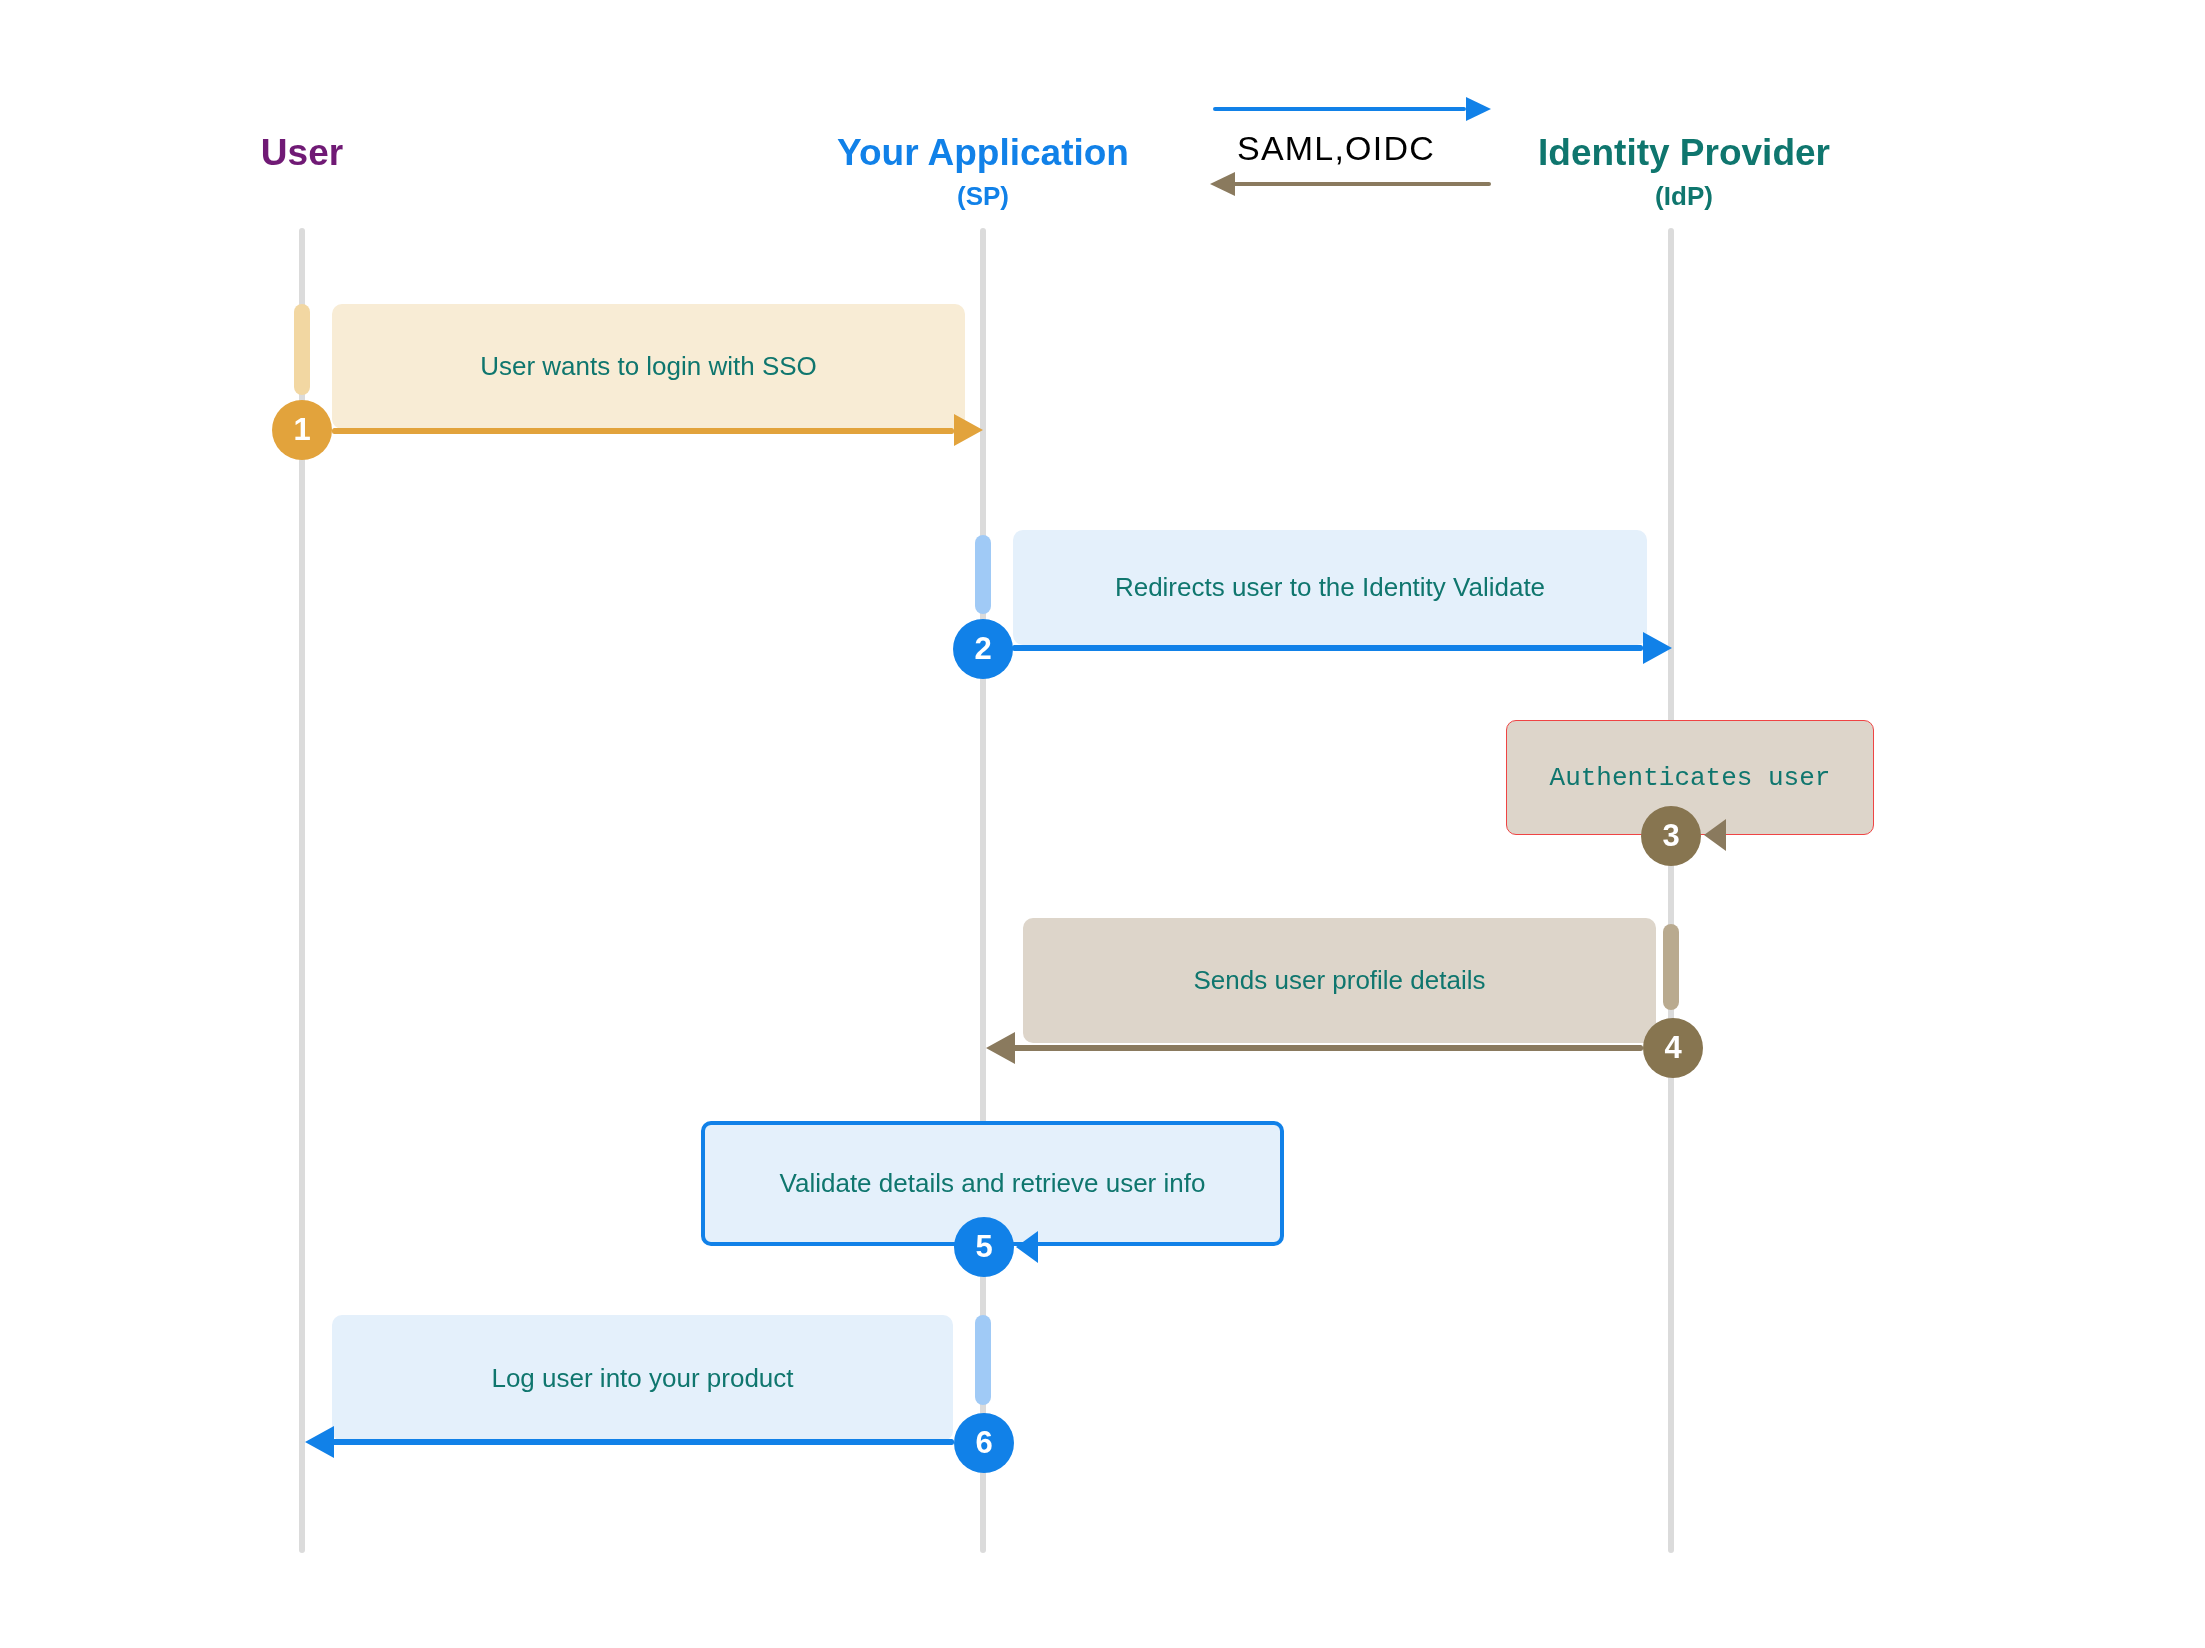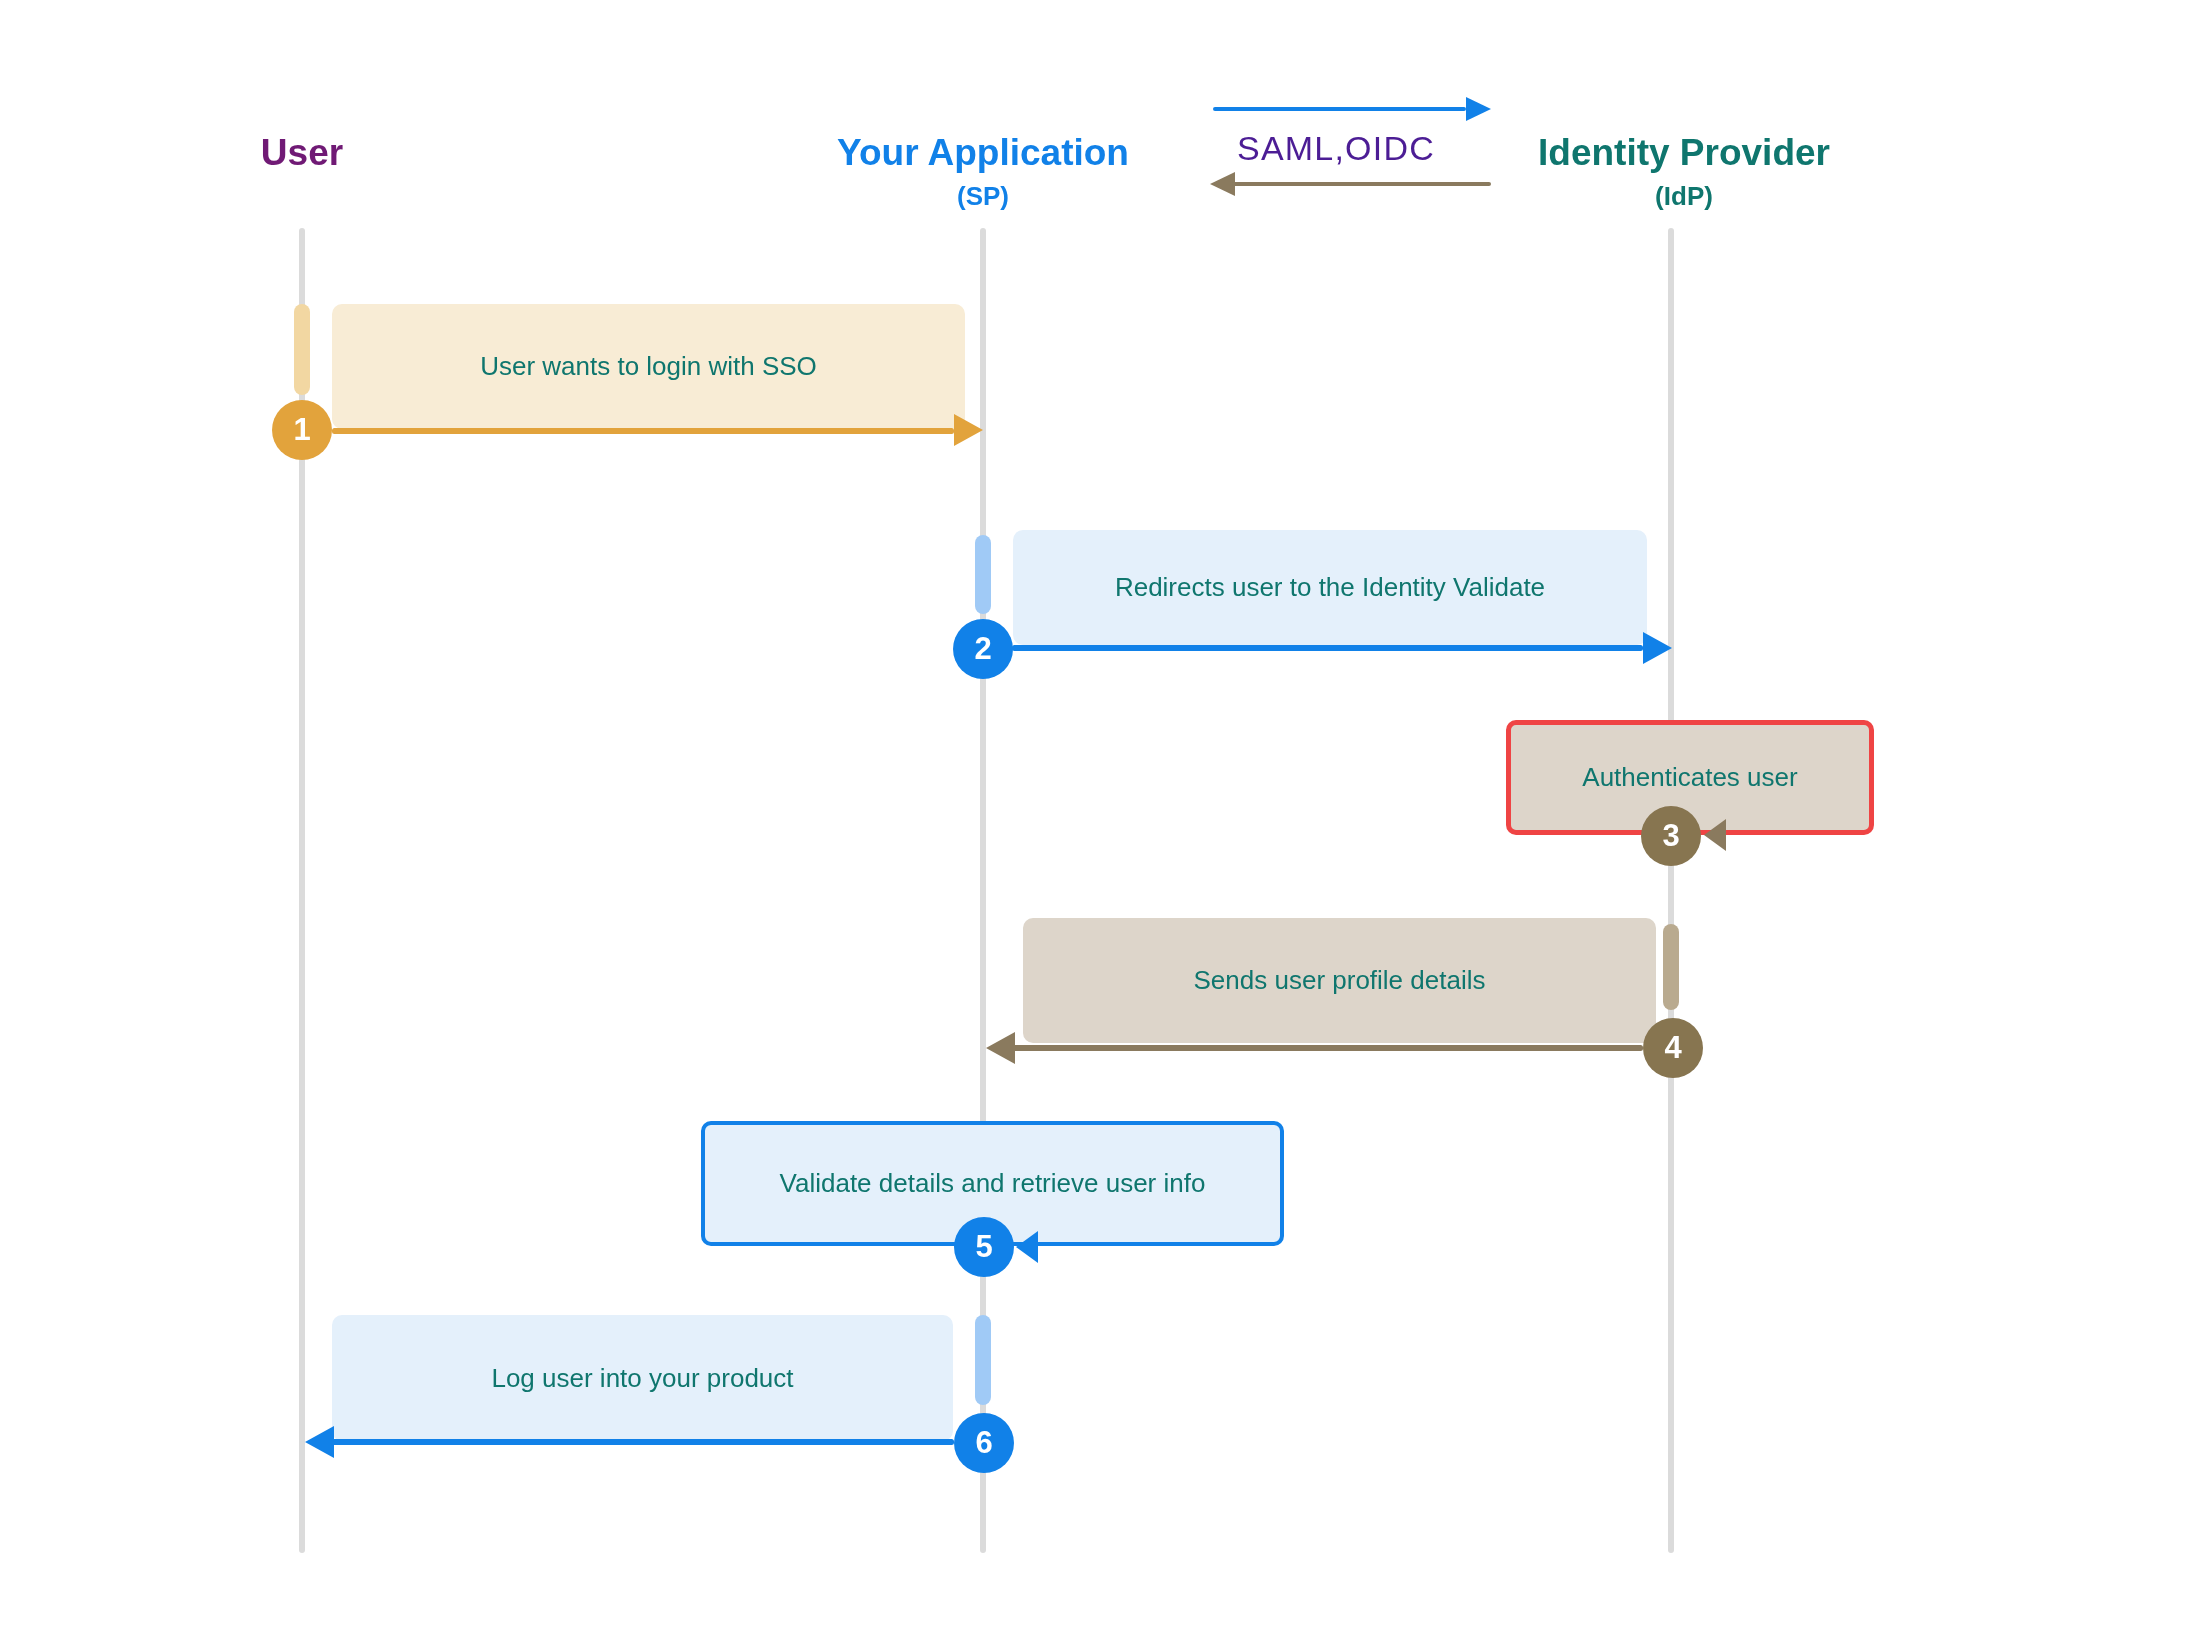--- a/index.html
+++ b/index.html
@@ -33,21 +33,21 @@
     font-size: 26px;
     font-weight: bold;
     line-height: 32px;
     white-space: nowrap;
   }
   .protocol-label {
     position: absolute;
     transform: translateX(-50%);
     font-size: 34px;
     line-height: 40px;
-    color: #4c1d95;
+    color: #000000;
     letter-spacing: 1.2px;
     white-space: nowrap;
   }
   .msg-box {
     position: absolute;
     box-sizing: border-box;
     border-radius: 10px;
     display: flex;
     align-items: center;
     justify-content: center;
@@ -90,21 +90,21 @@
   .t-amber   { color: #701a75; }
   .t-blue    { color: #1181E8; }
   .t-brown   { color: #0f766e; }
   .bar-amber { background: #F2D7A2; }
   .bar-blue  { background: #A0CAF6; }
   .bar-taupe { background: #B9AA8F; }
   .box-cream { background: #F8ECD5; }
   .box-blue  { background: #E4F0FB; }
   .box-taupe { background: #DDD5CA; }
   .bd-blue   { border: 4.4px solid #1181E8; }
-  .bd-brown  { border: 5px solid #ef4444; }
+  .bd-brown  { border: 1px solid #ef4444; font-family: Liberation Mono, monospace; }
 </style>
 </head>
 <body>
 
 <div class="canvas">
 
   <div class="lifeline" style="left:299px"></div>
   <div class="lifeline" style="left:980px"></div>
   <div class="lifeline" style="left:1668px"></div>
 

